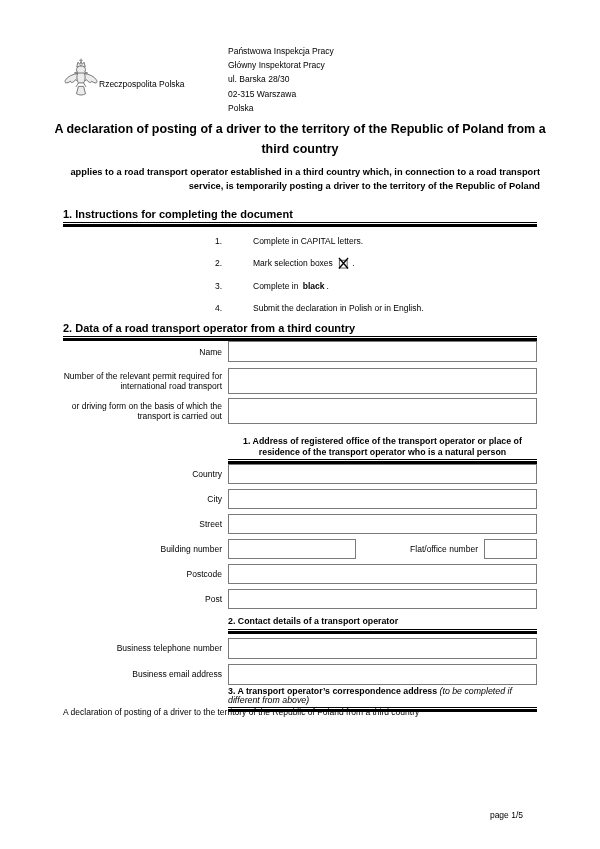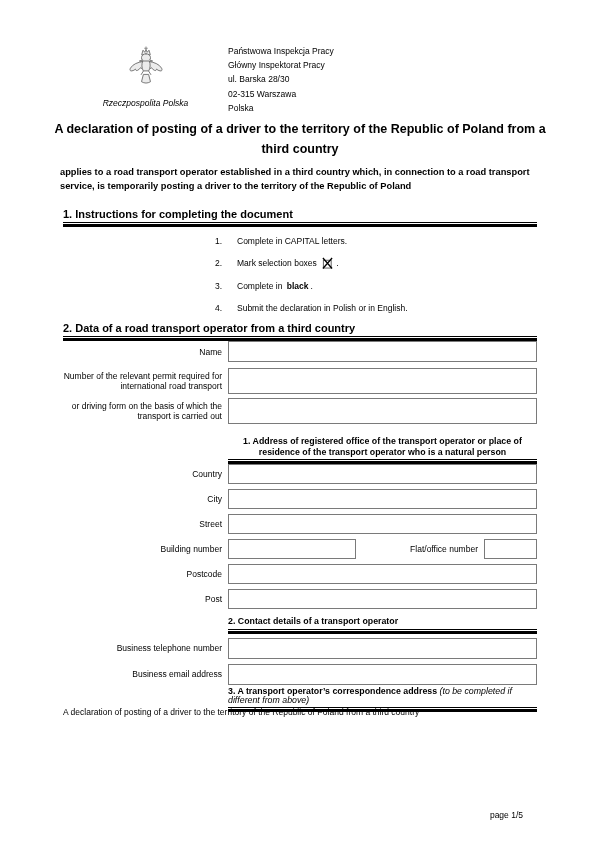--- a/index.html
+++ b/index.html
@@ -2,42 +2,42 @@
 <html><head>
 <meta charset="utf-8">
 <style>
   html,body{margin:0;padding:0;background:#ffffff;}
   .page{
     position:relative;width:600px;height:849px;background:#fff;overflow:hidden;
     font-family:"Liberation Sans", sans-serif;color:#000;
   }
   
   .header{position:absolute;top:44px;left:63px;width:474px;display:flex;}
-  .emblem-col{width:165px;display:flex;flex-direction:column;align-items:center;padding-top:2px;font-style:italic;}
+  .emblem-col{width:165px;display:flex;flex-direction:row;align-items:center;padding-top:2px;}
   .emblem-label{font-size:8.5px;margin-top:7px;white-space:nowrap;}
   .lh-lines{font-size:8.5px;line-height:14.2px;}
   
   .title{
     position:absolute;top:119px;left:50%;transform:translateX(-50%);
     width:505px;text-align:center;font-weight:bold;font-size:12.5px;line-height:20px;margin:0;
   }
   .subtitle{
     position:absolute;top:165px;left:50%;transform:translateX(-50%);
-    width:480px;text-align:left;font-weight:bold;font-size:9.3px;line-height:14px;
+    width:480px;text-align:right;font-weight:bold;font-size:9.3px;line-height:14px;
   }
   
   .section{position:absolute;left:63px;width:474px;}
   .sec1{top:208px;} .sec2{top:322px;}
   .sec-head{font-size:11px;font-weight:bold;margin-bottom:2px;}
   .rule{height:5px;border-top:1px solid #000;border-bottom:3px solid #000;box-sizing:border-box;}
   
   .instr{position:absolute;top:234px;left:215px;margin:0;padding:0;list-style:none;}
   .instr-item{display:flex;align-items:center;height:13px;margin-bottom:9.5px;font-size:8.5px;}
   .inum{width:14px;}
-  .itext{margin-left:8px;display:flex;align-items:center;gap:2px;white-space:pre;}
+  .itext{margin-left:24px;display:flex;align-items:center;gap:2px;white-space:pre;}
   .xbox{display:inline-block;margin:0 1px;}
   
   .formflow{position:absolute;top:341px;left:63px;width:474px;}
   .frow{display:flex;align-items:center;margin-bottom:6px;}
   .frow.tight{margin-bottom:4px;}
   .frow.addr{margin-bottom:5px;}
   .flabel{width:165px;text-align:right;padding-right:6px;box-sizing:border-box;
           font-size:8.5px;line-height:10px;}
   .flat-label{flex:1;text-align:right;padding-right:6px;font-size:8.5px;}
   .fbox{flex:1;min-width:0;border:1px solid #7a7a7a;background:#fff;box-sizing:border-box;

